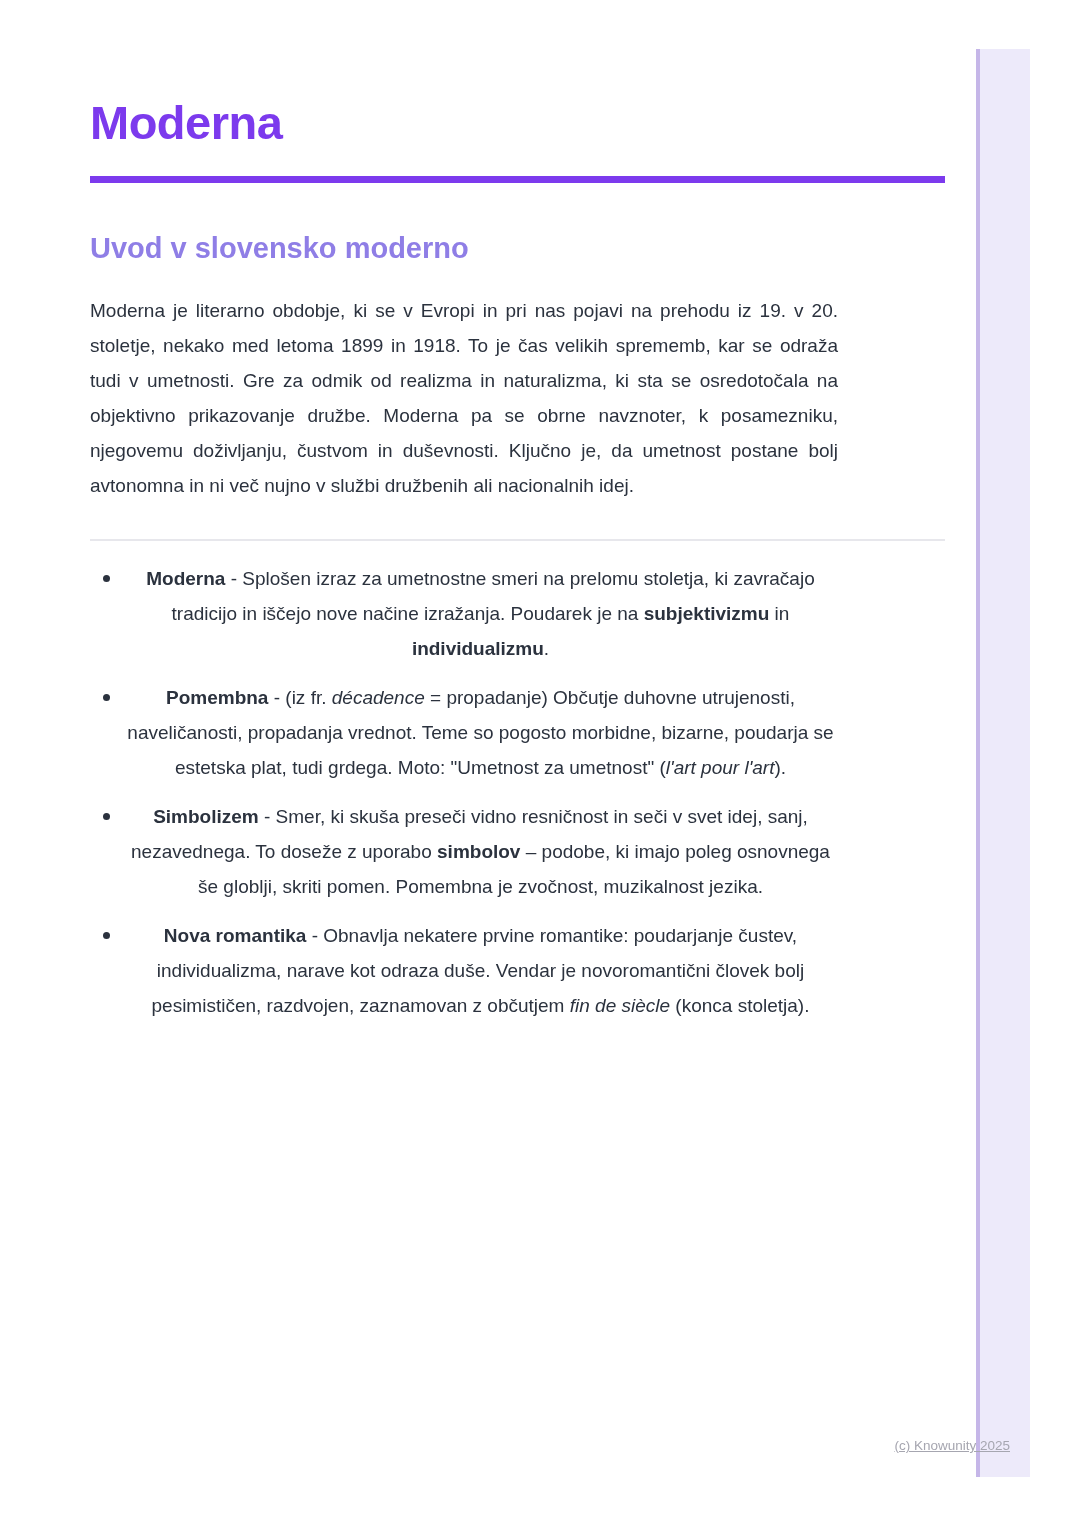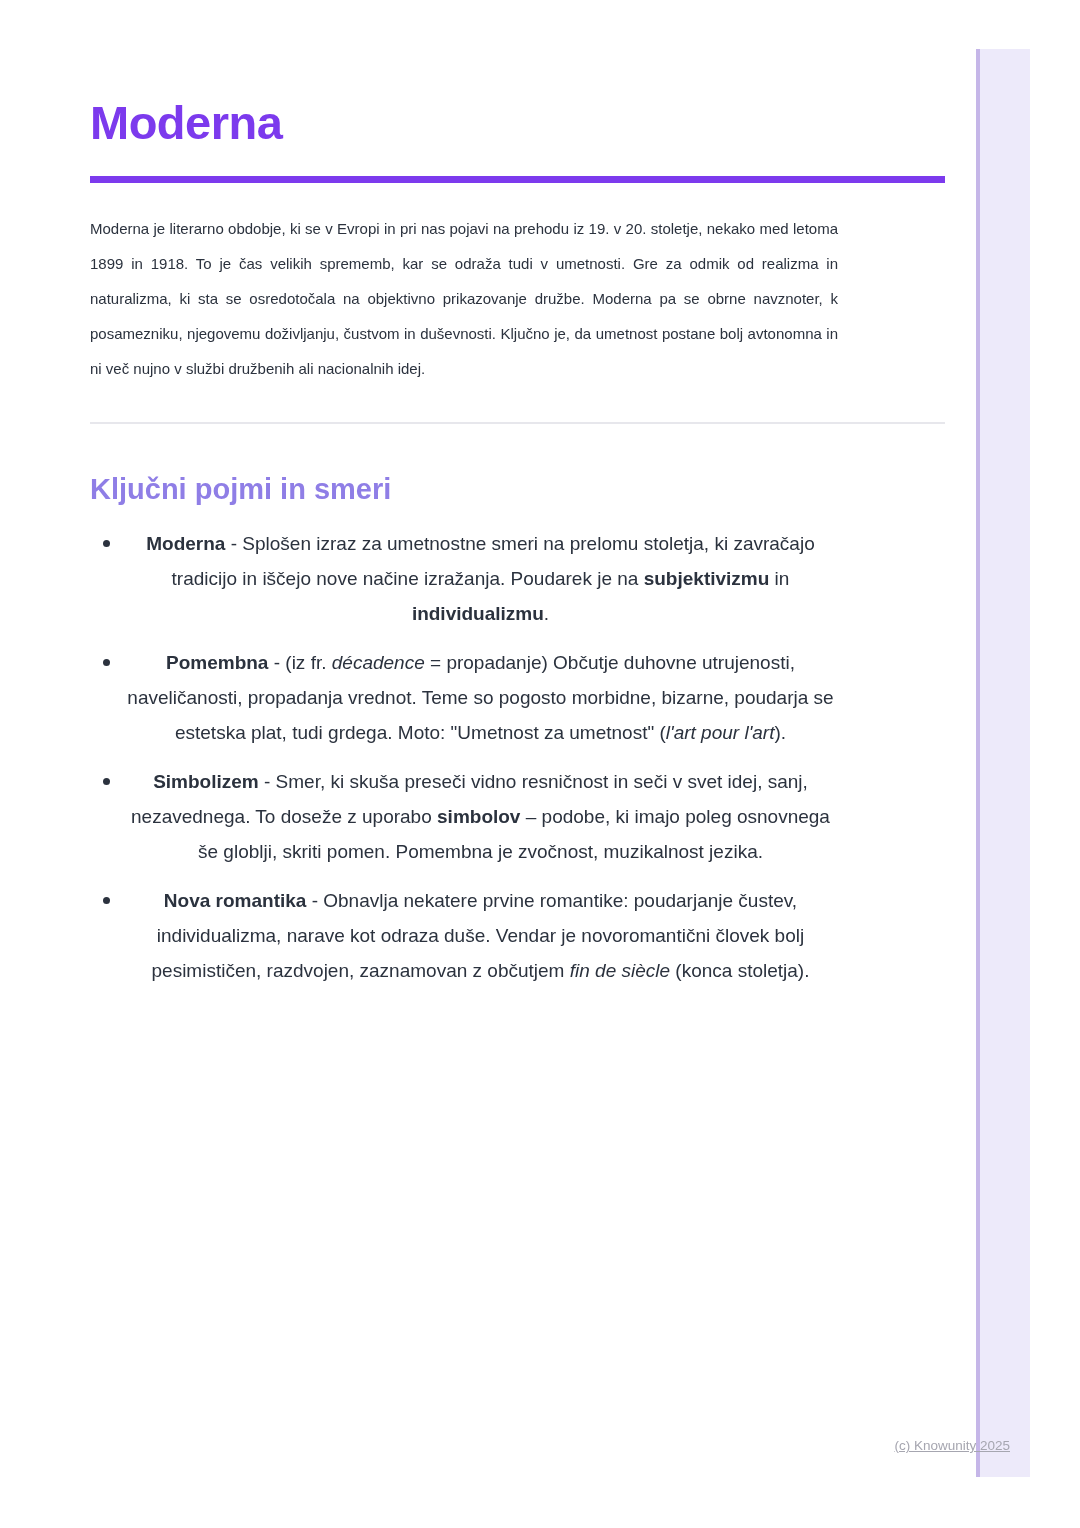--- a/index.html
+++ b/index.html
@@ -44,21 +44,21 @@
   h2.section-heading{
     margin:50px 0 0 0;
     font-size:29px;
     font-weight:700;
     color:var(--heading);
     line-height:1.1;
   }
   p.body-paragraph{
     margin:28px 0 0 0;
     width:748px;
-    font-size:15px;
+    font-size:19px;
     line-height:35px;
     text-align:justify;
     color:var(--body);
   }
   .section-divider{
     margin-top:36px;
     height:0;
     border:none;
     border-top:2px solid var(--divider);
     width:100%;
@@ -111,27 +111,27 @@
 
 <div class="side-strip"></div>
 
 <div class="content">
 
   <h1 class="page-title">Moderna</h1>
 
   <div class="title-rule"></div>
 
   <section>
+    <h2 class="section-heading">Uvod v slovensko moderno</h2>
     <p class="body-paragraph">Moderna je literarno obdobje, ki se v Evropi in pri nas pojavi na prehodu iz 19. v 20. stoletje, nekako med letoma 1899 in 1918. To je čas velikih sprememb, kar se odraža tudi v umetnosti. Gre za odmik od realizma in naturalizma, ki sta se osredotočala na objektivno prikazovanje družbe. Moderna pa se obrne navznoter, k posamezniku, njegovemu doživljanju, čustvom in duševnosti. Ključno je, da umetnost postane bolj avtonomna in ni več nujno v službi družbenih ali nacionalnih idej.</p>
   </section>
 
   <hr class="section-divider">
 
   <section>
-    <h2 class="section-heading">Ključni pojmi in smeri</h2>
 
     <ul class="key-terms">
         <li><span class="b">Moderna</span><span> - Splošen izraz za umetnostne smeri na prelomu stoletja, ki zavračajo tradicijo in iščejo nove načine izražanja. Poudarek je na </span><span class="b">subjektivizmu</span><span> in </span><span class="b">individualizmu</span><span>.</span></li>
         <li><span class="b">Pomembna</span><span> - (iz fr. </span><span class="i">décadence</span><span> = propadanje) Občutje duhovne utrujenosti, naveličanosti, propadanja vrednot. Teme so pogosto morbidne, bizarne, poudarja se estetska plat, tudi grdega. Moto: "Umetnost za umetnost" (</span><span class="i">l'art pour l'art</span><span>).</span></li>
         <li><span class="b">Simbolizem</span><span> - Smer, ki skuša preseči vidno resničnost in seči v svet idej, sanj, nezavednega. To doseže z uporabo </span><span class="b">simbolov</span><span> – podobe, ki imajo poleg osnovnega še globlji, skriti pomen. Pomembna je zvočnost, muzikalnost jezika.</span></li>
         <li><span class="b">Nova romantika</span><span> - Obnavlja nekatere prvine romantike: poudarjanje čustev, individualizma, narave kot odraza duše. Vendar je novoromantični človek bolj pesimističen, razdvojen, zaznamovan z občutjem </span><span class="i">fin de siècle</span><span> (konca stoletja).</span></li>
       </ul>
   </section>
 
 </div>

